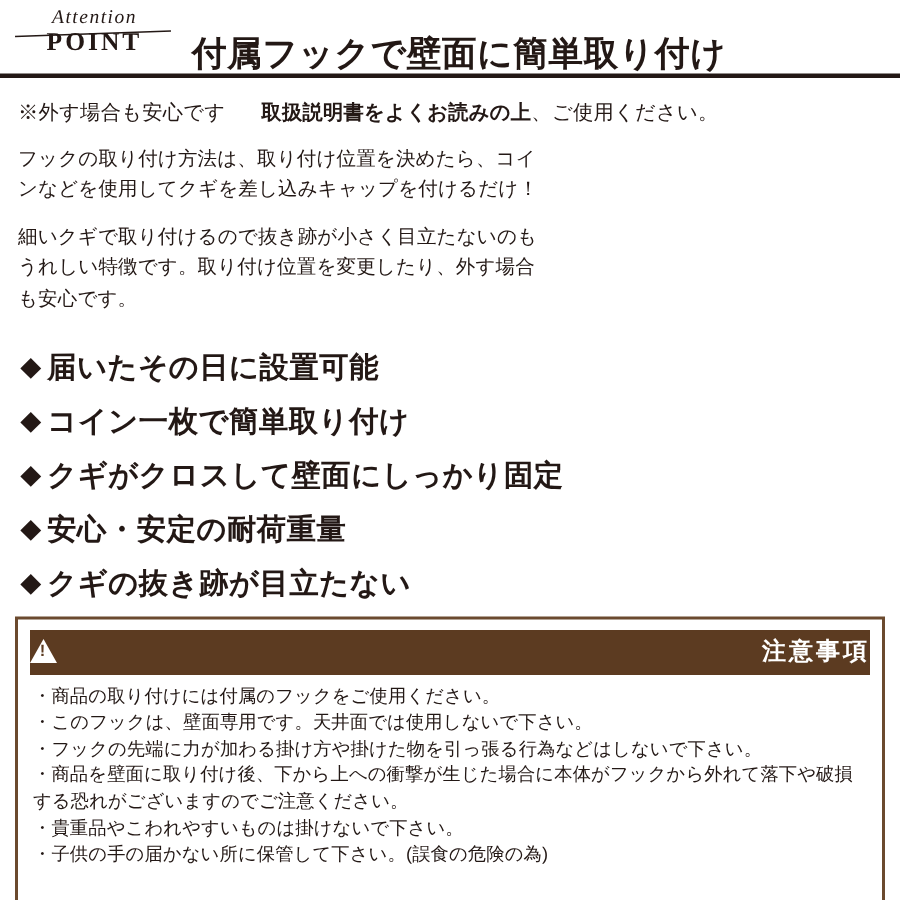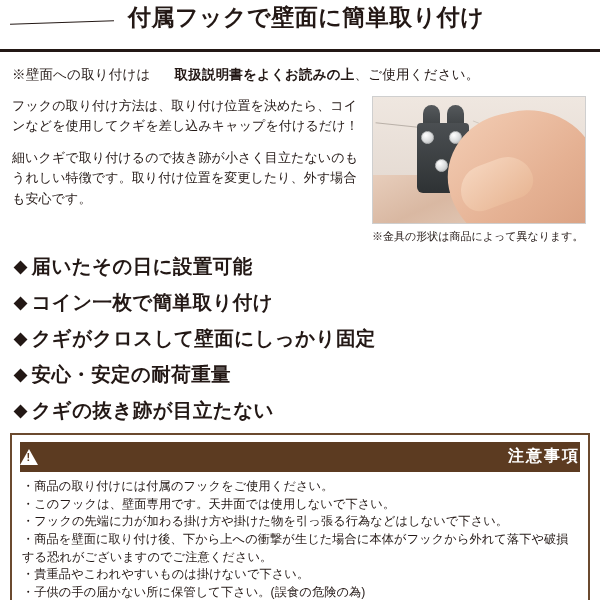--- a/index.html
+++ b/index.html
@@ -58,21 +58,21 @@
     left: 10px;
     top: 22px;
     width: 104px;
     height: 0;
     border-top: 1px solid #231815;
     transform: rotate(-2deg);
   }
   .header-title {
     position: absolute;
     left: 128px;
-    top: 2px;
+    top: 20px;
     font-size: 23px;
     font-weight: bold;
     letter-spacing: 0.5px;
     color: #231815;
     white-space: nowrap;
   }
 
   
   .notice-line {
     margin: 14px 12px 0 12px;
@@ -272,49 +272,35 @@
     letter-spacing: 0.1px;
   }
 </style>
 </head>
 <body>
 
 <div class="page">
 
   <div class="header">
     <div class="attention-point">
+      <span class="attention-word">Attention</span>
+      <span class="point-word">POINT</span>
     </div>
     <div class="attention-underline"></div>
     <div class="header-title">付属フックで壁面に簡単取り付け</div>
   </div>
 
   <div class="notice-line">
-    <span>※壁面への取り付けは </span><span class="strong">取扱説明書をよくお読みの上</span><span>、ご使用ください。</span>
+    <span>※外す場合も安心です </span><span class="strong">取扱説明書をよくお読みの上</span><span>、ご使用ください。</span>
   </div>
 
   <div class="body-wrap">
     <div class="desc-col">
       <p class="desc-para">フックの取り付け方法は、取り付け位置を決めたら、コインなどを使用してクギを差し込みキャップを付けるだけ！</p>
       <p class="desc-para">細いクギで取り付けるので抜き跡が小さく目立たないのもうれしい特徴です。取り付け位置を変更したり、外す場合も安心です。</p>
-    </div>
-    <div class="photo-col">
-      <div class="photo-frame">
-        <div class="wall"></div>
-        <div class="wire"></div>
-        <div class="ear-l"></div>
-        <div class="ear-r"></div>
-        <div class="bracket"></div>
-        <div class="nail nail1"></div>
-        <div class="nail nail2"></div>
-        <div class="nail nail3"></div>
-        <div class="wire2"></div>
-        <div class="hand"></div>
-        <div class="finger"></div>
-      </div>
-      <div class="photo-caption">※金具の形状は商品によって異なります。</div>
     </div>
     <div style="clear:both"></div>
   </div>
 
   <div class="features">
     <div class="feature-item">
       <span class="diamond">◆</span>
       <span>届いたその日に設置可能</span>
     </div>
     <div class="feature-item">

